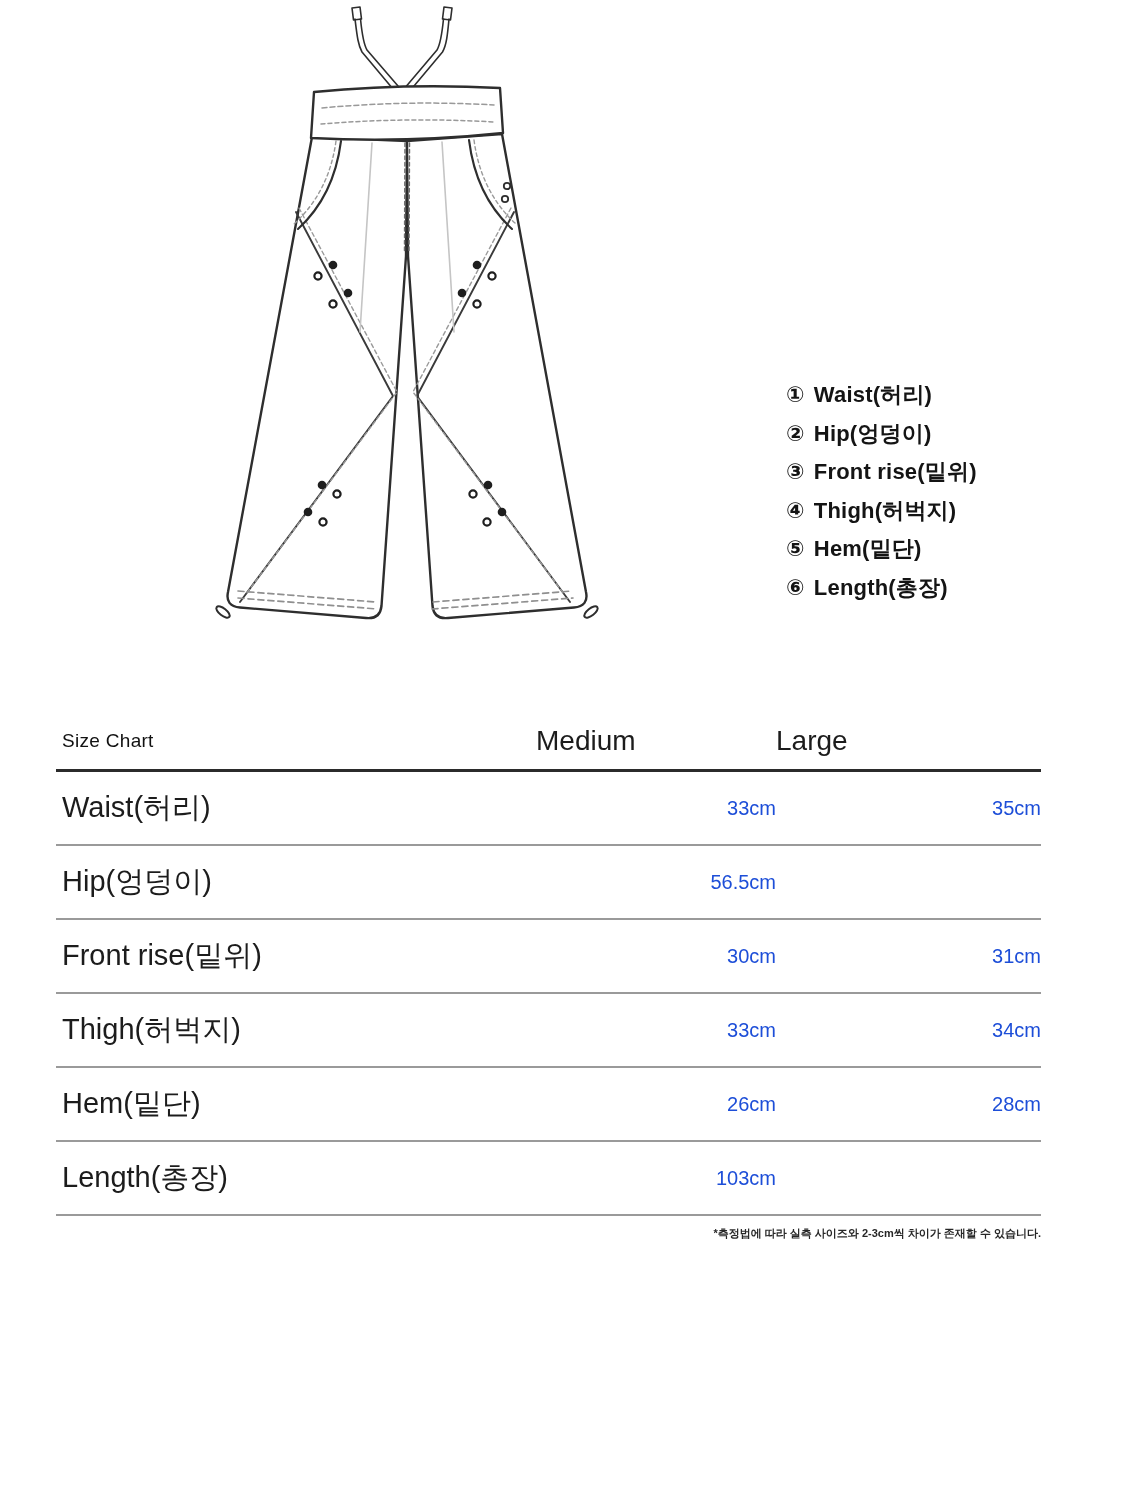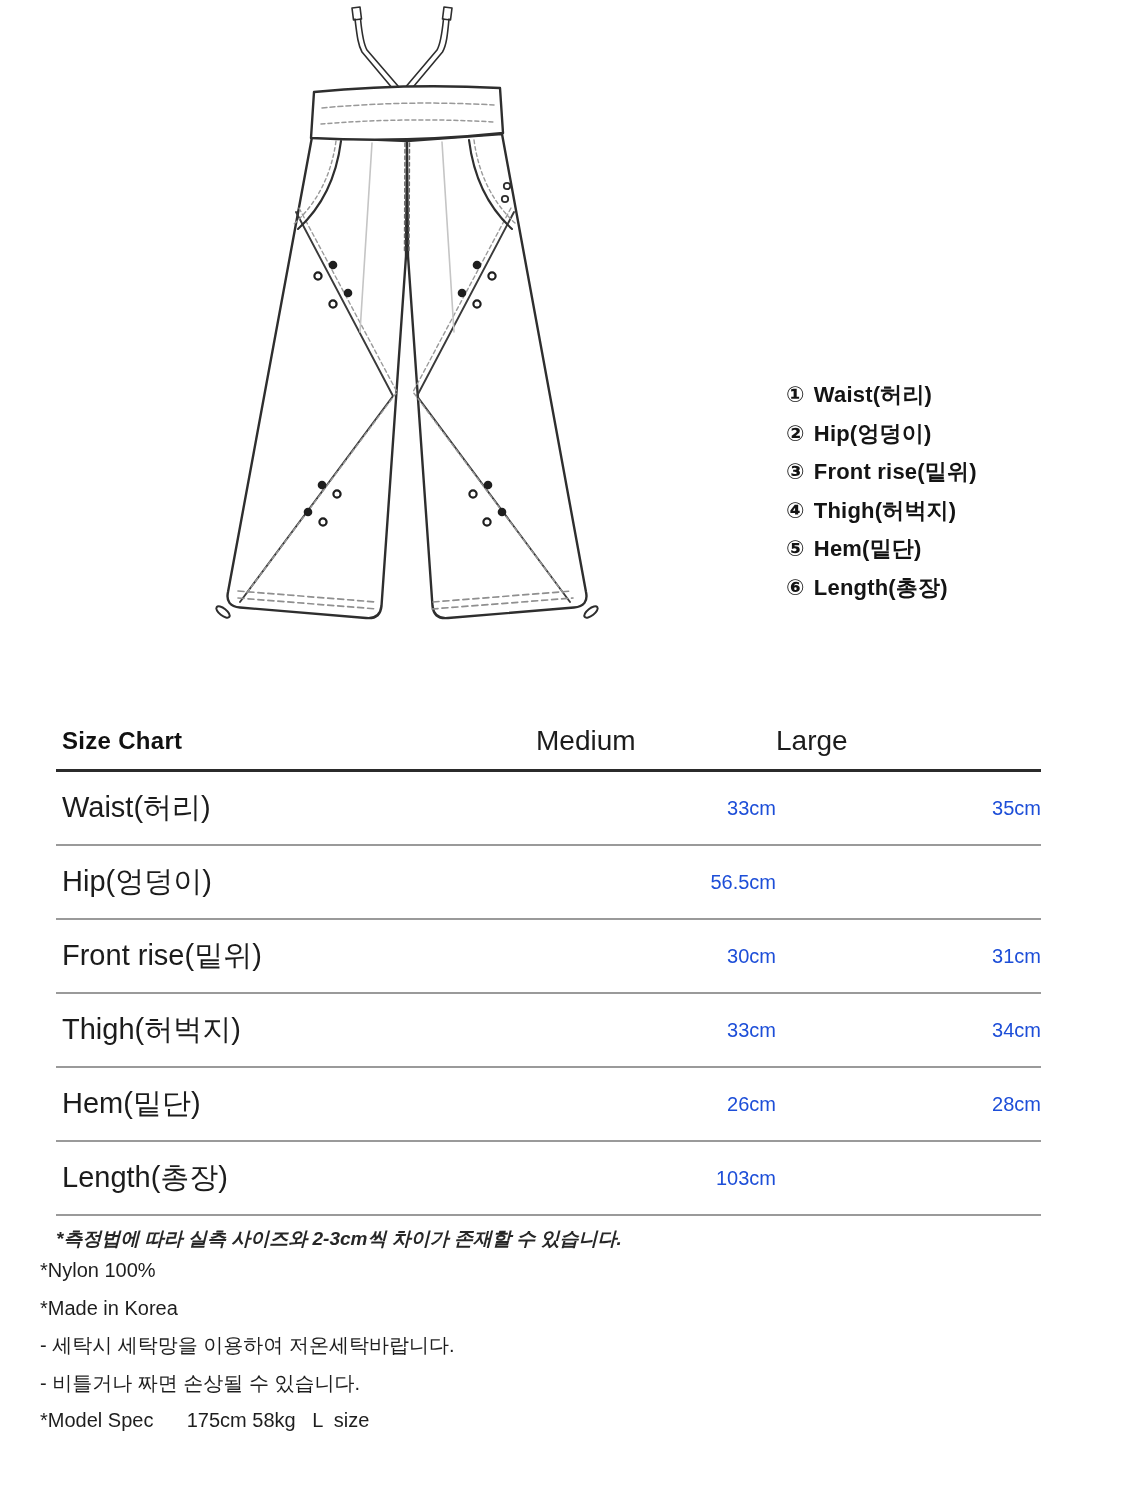--- a/index.html
+++ b/index.html
@@ -18,27 +18,27 @@
   .legend-item { height:22px; margin-bottom:16.5px; display:flex; align-items:center;
                  font-size:22px; font-weight:600; color:#141414; letter-spacing:0.2px; }
   .legend-num { margin-right:9px; font-weight:600; font-size:22px; }
 
   
   .size-table { position:absolute; left:56px; top:712px; width:985px; }
   .t-head { display:grid; grid-template-columns:1fr 240px 265px; align-items:center;
             height:60px; border-bottom:3px solid #2b2b2b; }
   .t-row  { display:grid; grid-template-columns:1fr 240px 265px; align-items:center;
             height:74px; border-bottom:2px solid #9a9a9a; }
-  .t-title  { font-size:24px; font-weight:700; color:#111; padding-left:6px; letter-spacing:0.3px; }
+  .t-title  { font-size:19px; font-weight:400; color:#111; padding-left:6px; letter-spacing:0.3px; }
   .t-colh   { font-size:28px; text-align:left; color:#1c1c1c; }
   .t-label  { font-size:29px; color:#1c1c1c; padding-left:6px; }
   .t-val    { font-size:20px; text-align:right; color:#1d4ed8; }
 
-  .footnote { position:absolute; left:56px; top:1226px; width:985px; text-align:left;
-              font-size:19px; font-weight:600; color:#272727;font-style:italic; }
+  .footnote { position:absolute; left:56px; top:1226px; width:985px; text-align:right;
+              font-size:11px; font-weight:600; color:#272727; }
 
   
   .notes { position:absolute; left:40px; top:1258px; }
   .note-line { font-size:20px; line-height:24px; margin-bottom:13.5px; color:#1e1e1e;
                white-space:pre; }
 </style>
 </head>
 <body>
 
 <div class="page">
@@ -189,21 +189,14 @@
       <div class="t-val">28cm</div>
     </div>
     <div class="t-row">
       <div class="t-label">Length(총장)</div>
       <div class="t-val">103cm</div>
     </div>
   </div>
 
   <div class="footnote">*측정법에 따라 실측 사이즈와 2-3cm씩 차이가 존재할 수 있습니다.</div>
 
-  <div class="notes">
-    <div class="note-line">*Nylon 100%</div>
-    <div class="note-line">*Made in Korea</div>
-    <div class="note-line">- 세탁시 세탁망을 이용하여 저온세탁바랍니다.</div>
-    <div class="note-line">- 비틀거나 짜면 손상될 수 있습니다.</div>
-    <div class="note-line">*Model Spec      175cm 58kg   L  size</div>
-  </div>
 
 </div>
 
 </body></html>

